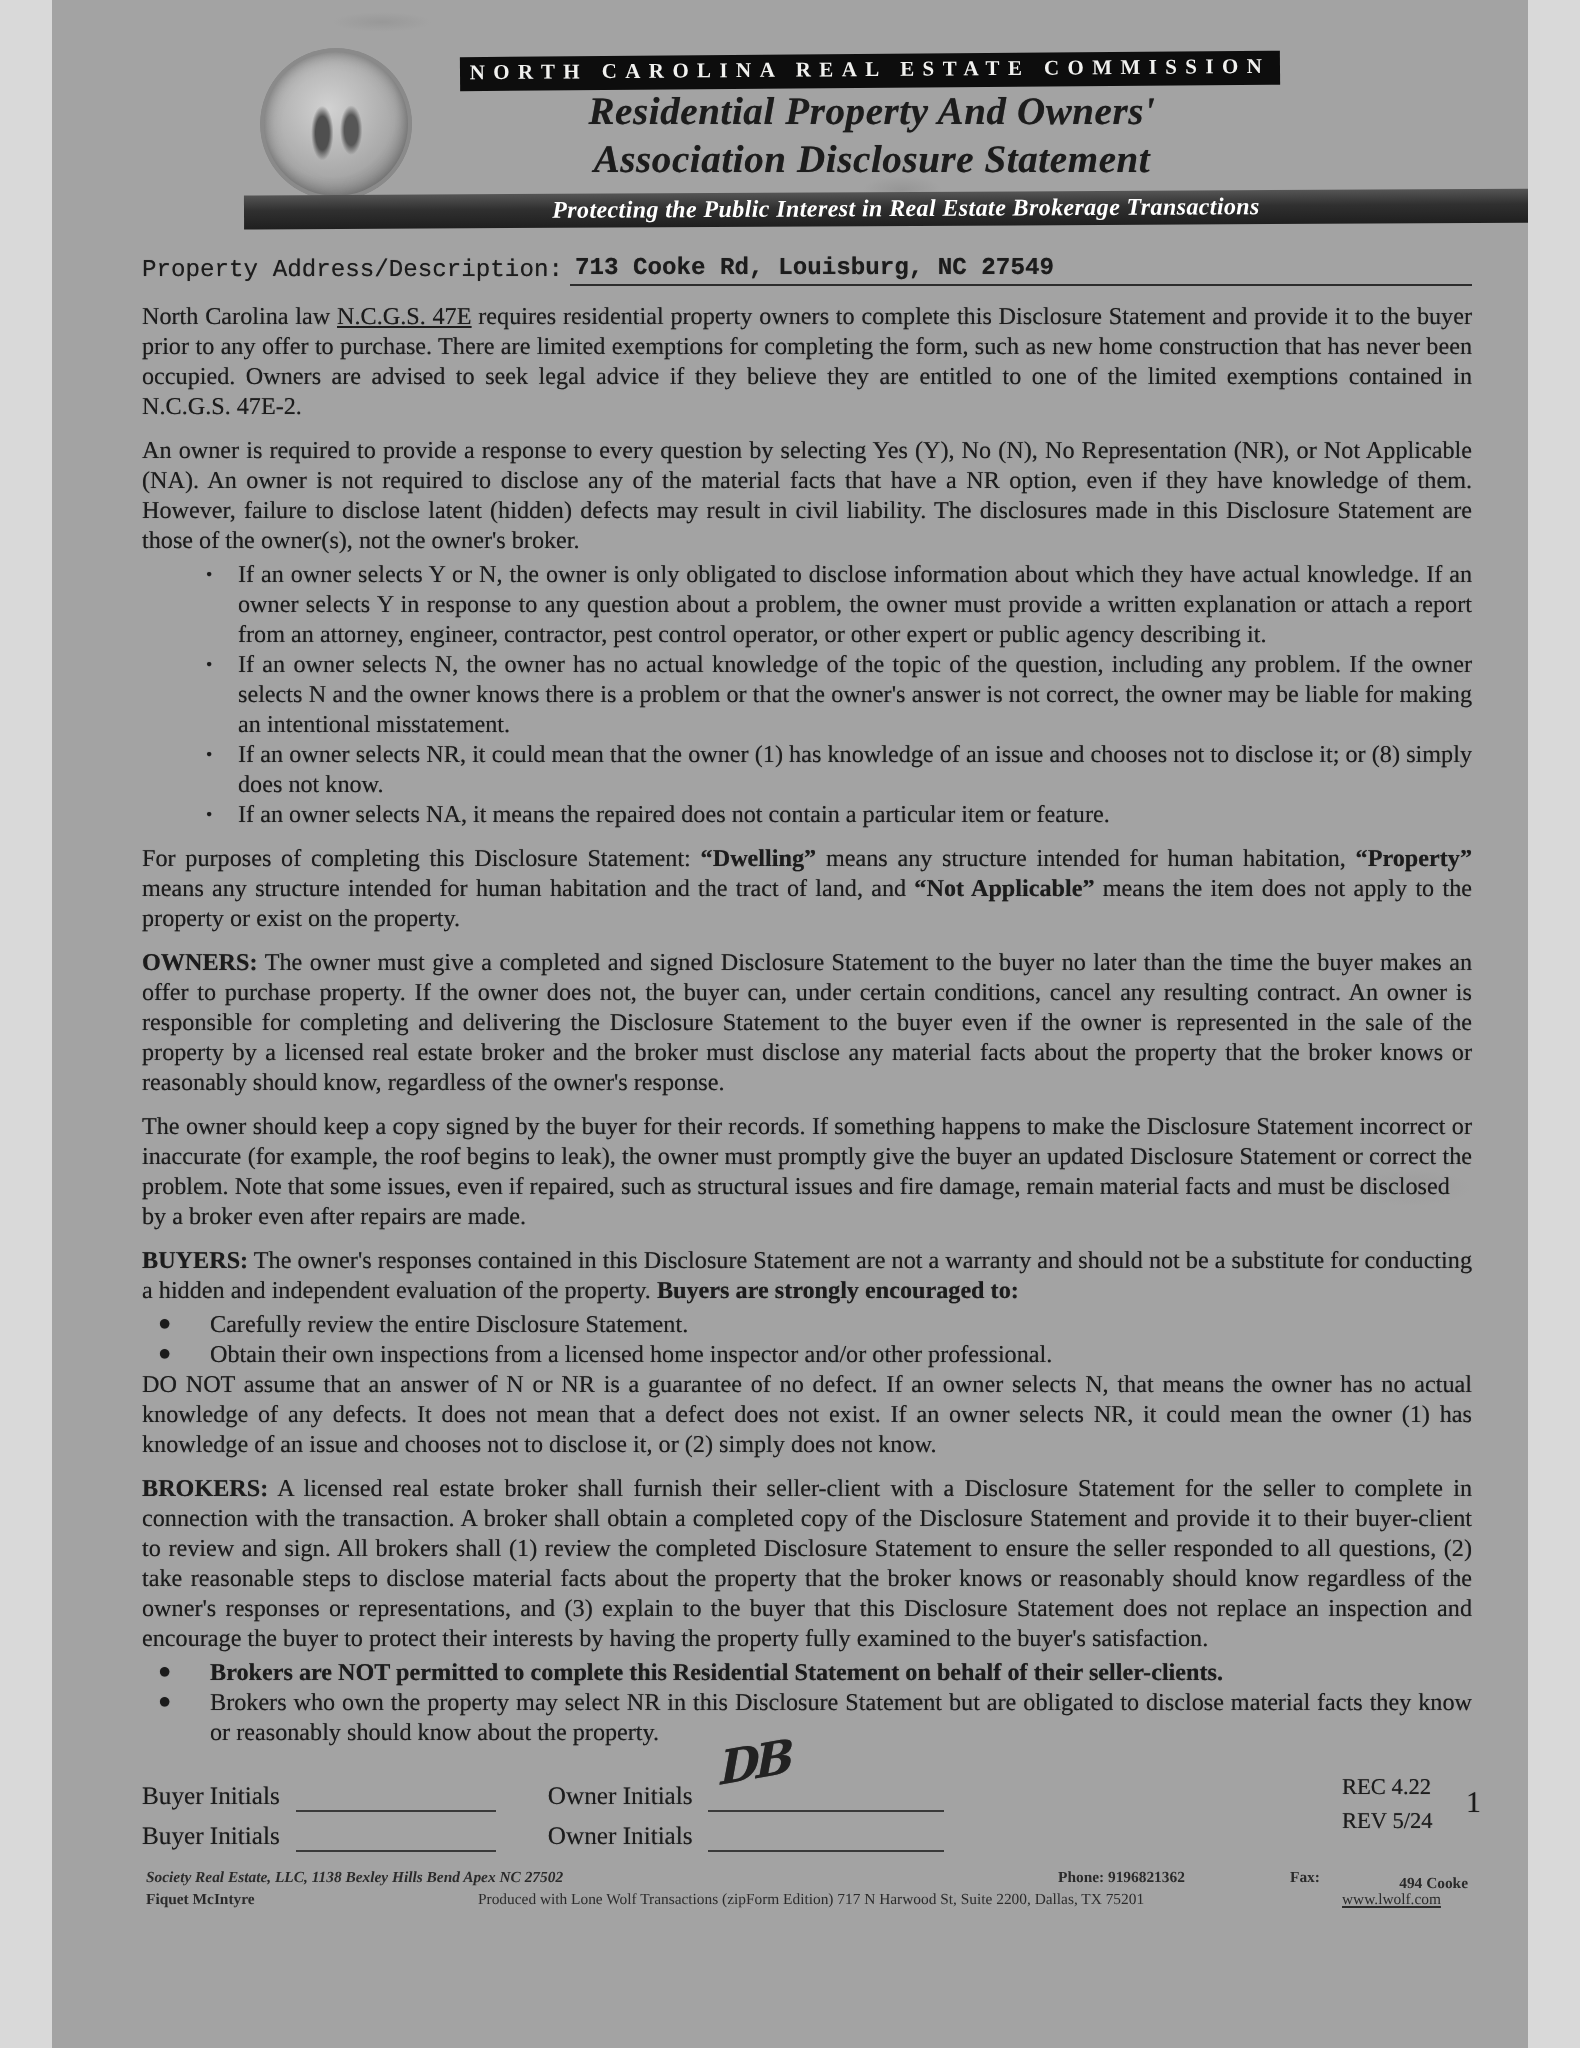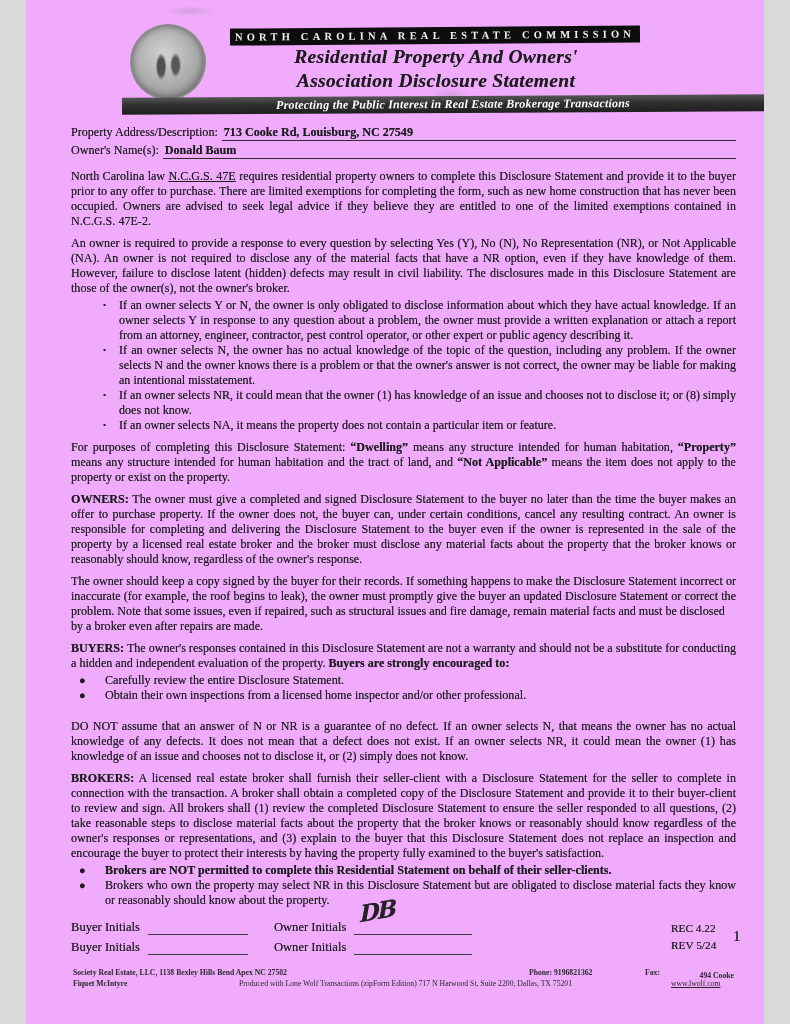--- a/index.html
+++ b/index.html
@@ -1,18 +1,18 @@
 <!DOCTYPE html>
 <html><head>
 <meta charset="utf-8">
 <style>
   html,body { margin:0; padding:0; background:#d9d9d9; }
   .page {
     position:relative; width:738px; height:1024px; margin:0 auto;
-    background:#f0abfc; overflow:hidden;
+    background:#a3a3a3; overflow:hidden;
     font-family:"Liberation Serif","DejaVu Serif",serif;
     color:#1c1c1c;
     text-shadow:0 0 .35px rgba(20,20,20,.6);
   }
   
   .header { position:absolute; top:0; left:0; right:0; height:122px; }
   .seal {
     position:absolute; left:104px; top:24px; width:76px; height:76px; border-radius:50%;
     background:
       radial-gradient(ellipse 9px 22px at 41% 56%, #4f4f4f 0 38%, transparent 62%),
@@ -33,51 +33,51 @@
   .doc-title.t2 { top:70px; }
   .tagline {
     position:absolute; left:96px; top:96px; width:662px; height:17px;
     background:linear-gradient(#555 0%, #303030 45%, #1f1f1f 100%);
     color:#fff; font-style:italic; font-weight:bold; font-size:12px;
     text-align:center; line-height:16px; transform:rotate(-0.3deg);
     text-shadow:none; letter-spacing:.2px;
   }
   
   .content { position:absolute; left:45px; right:28px; top:125px; font-size:12.1px; line-height:15.0px; }
-  .field-row { display:flex; align-items:flex-start; height:18px; white-space:nowrap; }
+  .field-row { display:flex; align-items:flex-end; height:18px; white-space:nowrap;font-family:Liberation Mono, monospace; }
   .field-label { padding-right:4px; }
   .field-value { font-weight:bold; border-bottom:1.5px solid #2c2c2c; padding:0 10px 0 2px; }
   .field-fill { flex:1; border-bottom:1.5px solid #2c2c2c; height:15px; }
   .para { margin:7px 0 0 0; text-align:justify; }
   .para.first { margin-top:8px; }
   b.lead { font-weight:bold; }
   .u { text-decoration:underline; }
   .blist { margin:2px 0 0 0; }
   .bitem { display:flex; text-align:justify; }
   .blist.tier1 .bullet { flex:none; width:16px; margin-left:32px; font-size:9px; line-height:15px; }
   .blist.tier2 .bullet { flex:none; width:26px; margin-left:8px; font-size:11px; line-height:15px; }
   .btext { flex:1; }
   .bitem.bold .btext { font-weight:bold; }
   
   .sig-block { position:relative; margin-top:12px; height:44px; }
-  .sig-row { display:flex; align-items:flex-start; height:20px; font-size:12.6px; }
+  .sig-row { display:flex; align-items:flex-end; height:20px; font-size:12.6px; }
   .sig-label { white-space:nowrap; }
   .sig-line { border-bottom:1.2px solid #3a3a3a; height:14px; }
   .sig-line.buyer { width:100px; margin-left:8px; margin-right:26px; }
   .sig-line.owner { width:118px; margin-left:8px; position:relative; }
   .sig-script {
     position:absolute; left:6px; top:-17px; font-size:23px; font-weight:bold; font-style:italic;
     font-family:"DejaVu Serif",serif; transform:rotate(-10deg) skewX(-10deg); letter-spacing:-2px;
     color:#222;
   }
   .rev-block { position:absolute; left:600px; top:0; font-size:11.3px; line-height:17px; white-space:nowrap; }
   .page-num { position:absolute; left:662px; top:9px; font-size:15px; }
   
   .footer { position:relative; margin-top:4px; height:26px; font-size:7.7px; line-height:9px; text-shadow:none; color:#2a2a2a; }
-  .f-company { position:absolute; left:2px; top:0; font-weight:bold; }
+  .f-company { position:absolute; left:2px; top:0; font-weight:bold;font-style:italic; }
   .f-phone   { position:absolute; left:458px; top:0; font-weight:bold; }
   .f-fax     { position:absolute; left:574px; top:0; font-weight:bold; }
   .f-docref  { position:absolute; right:2px; top:3px; font-weight:bold; }
   .f-agent   { position:absolute; left:2px; top:11px; font-weight:bold; }
   .f-produced{ position:absolute; left:168px; top:11px; }
   .f-site    { position:absolute; left:600px; top:11px; text-decoration:underline; color:#2a2a2a;text-align:right; }
   
   .smudge { position:absolute; border-radius:50%; pointer-events:none; }
   .sm1 { left:405px; top:88px; width:40px; height:14px; background:radial-gradient(rgba(90,90,90,.18), transparent 70%); }
   .sm2 { left:140px; top:6px;  width:50px; height:10px; background:radial-gradient(rgba(120,120,120,.25), transparent 70%); }
@@ -100,46 +100,41 @@
     <div class="tagline">Protecting the Public Interest in Real Estate Brokerage Transactions</div>
   </div>
 
   <div class="content">
 
     <div class="field-row">
       <span class="field-label">Property Address/Description:</span>
       <span class="field-value">713 Cooke Rd, Louisburg, NC  27549</span>
       <span class="field-fill"></span>
     </div>
-    <div class="field-row">
-      <span class="field-label">Owner's Name(s):</span>
-      <span class="field-value">Donald Baum</span>
-      <span class="field-fill"></span>
-    </div>
 
     <p class="para first"><span>North Carolina law </span><span class="u">N.C.G.S. 47E</span><span> requires residential property owners to complete this Disclosure Statement and provide it to the buyer prior to any offer to purchase. There are limited exemptions for completing the form, such as new home construction that has never been occupied. Owners are advised to seek legal advice if they believe they are entitled to one of the limited exemptions contained in N.C.G.S. 47E-2.</span></p>
 
     <p class="para">An owner is required to provide a response to every question by selecting Yes (Y), No (N), No Representation (NR), or Not Applicable (NA). An owner is not required to disclose any of the material facts that have a NR option, even if they have knowledge of them. However, failure to disclose latent (hidden) defects may result in civil liability. The disclosures made in this Disclosure Statement are those of the owner(s), not the owner's broker.</p>
 
     <div class="blist tier1">
       <div class="bitem">
         <span class="bullet">•</span>
         <span class="btext">If an owner selects Y or N, the owner is only obligated to disclose information about which they have actual knowledge. If an owner selects Y in response to any question about a problem, the owner must provide a written explanation or attach a report from an attorney, engineer, contractor, pest control operator, or other expert or public agency describing it.</span>
       </div>
       <div class="bitem">
         <span class="bullet">•</span>
         <span class="btext">If an owner selects N, the owner has no actual knowledge of the topic of the question, including any problem. If the owner selects N and the owner knows there is a problem or that the owner's answer is not correct, the owner may be liable for making an intentional misstatement.</span>
       </div>
       <div class="bitem">
         <span class="bullet">•</span>
         <span class="btext">If an owner selects NR, it could mean that the owner (1) has knowledge of an issue and chooses not to disclose it; or (8) simply does not know.</span>
       </div>
       <div class="bitem">
         <span class="bullet">•</span>
-        <span class="btext">If an owner selects NA, it means the property does not contain a particular item or feature.</span>
+        <span class="btext">If an owner selects NA, it means the repaired does not contain a particular item or feature.</span>
       </div>
     </div>
 
     <p class="para"><span>For purposes of completing this Disclosure Statement: </span><b>“Dwelling”</b><span> means any structure intended for human habitation, </span><b>“Property”</b><span> means any structure intended for human habitation and the tract of land, and </span><b>“Not Applicable”</b><span> means the item does not apply to the property or exist on the property.</span></p>
 
     <p class="para"><b class="lead">OWNERS:</b><span> The owner must give a completed and signed Disclosure Statement to the buyer no later than the time the buyer makes an offer to purchase property. If the owner does not, the buyer can, under certain conditions, cancel any resulting contract. An owner is responsible for completing and delivering the Disclosure Statement to the buyer even if the owner is represented in the sale of the property by a licensed real estate broker and the broker must disclose any material facts about the property that the broker knows or reasonably should know, regardless of the owner's response.</span></p>
 
     <p class="para"><span>The owner should keep a copy signed by the buyer for their records. If something happens to make the Disclosure Statement incorrect or inaccurate (for example, the roof begins to leak), the owner must promptly give the buyer an updated Disclosure Statement or correct the problem. Note that some issues, even if repaired, such as structural issues and fire damage, remain material facts and must be disclosed</span><br><span>by a broker even after repairs are made.</span></p>
 
     <p class="para"><b class="lead">BUYERS:</b><span> The owner's responses contained in this Disclosure Statement are not a warranty and should not be a substitute for conducting a hidden and independent evaluation of the property. </span><b>Buyers are strongly encouraged to:</b></p>
@@ -148,21 +143,21 @@
       <div class="bitem">
         <span class="bullet">●</span>
         <span class="btext">Carefully review the entire Disclosure Statement.</span>
       </div>
       <div class="bitem">
         <span class="bullet">●</span>
         <span class="btext">Obtain their own inspections from a licensed home inspector and/or other professional.</span>
       </div>
     </div>
 
-    <p class="para" style="margin-top:16px;">DO NOT assume that an answer of N or NR is a guarantee of no defect. If an owner selects N, that means the owner has no actual knowledge of any defects. It does not mean that a defect does not exist. If an owner selects NR, it could mean the owner (1) has knowledge of an issue and chooses not to disclose it, or (2) simply does not know.</p>
+    <p class="para" style="margin-top:0;">DO NOT assume that an answer of N or NR is a guarantee of no defect. If an owner selects N, that means the owner has no actual knowledge of any defects. It does not mean that a defect does not exist. If an owner selects NR, it could mean the owner (1) has knowledge of an issue and chooses not to disclose it, or (2) simply does not know.</p>
 
     <p class="para"><b class="lead">BROKERS:</b><span> A licensed real estate broker shall furnish their seller-client with a Disclosure Statement for the seller to complete in connection with the transaction. A broker shall obtain a completed copy of the Disclosure Statement and provide it to their buyer-client to review and sign. All brokers shall (1) review the completed Disclosure Statement to ensure the seller responded to all questions, (2) take reasonable steps to disclose material facts about the property that the broker knows or reasonably should know regardless of the owner's responses or representations, and (3) explain to the buyer that this Disclosure Statement does not replace an inspection and encourage the buyer to protect their interests by having the property fully examined to the buyer's satisfaction.</span></p>
 
     <div class="blist tier2">
       <div class="bitem bold">
         <span class="bullet">●</span>
         <span class="btext">Brokers are NOT permitted to complete this Residential Statement on behalf of their seller-clients.</span>
       </div>
       <div class="bitem">
         <span class="bullet">●</span>

